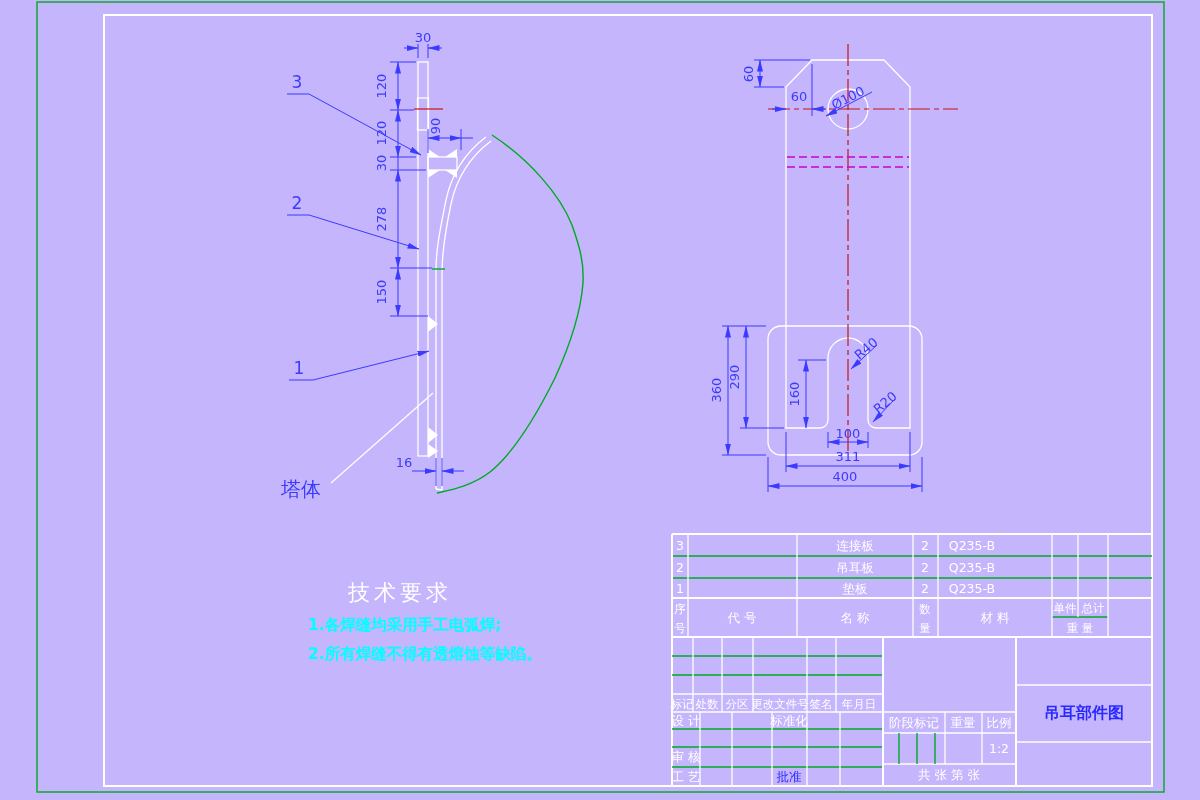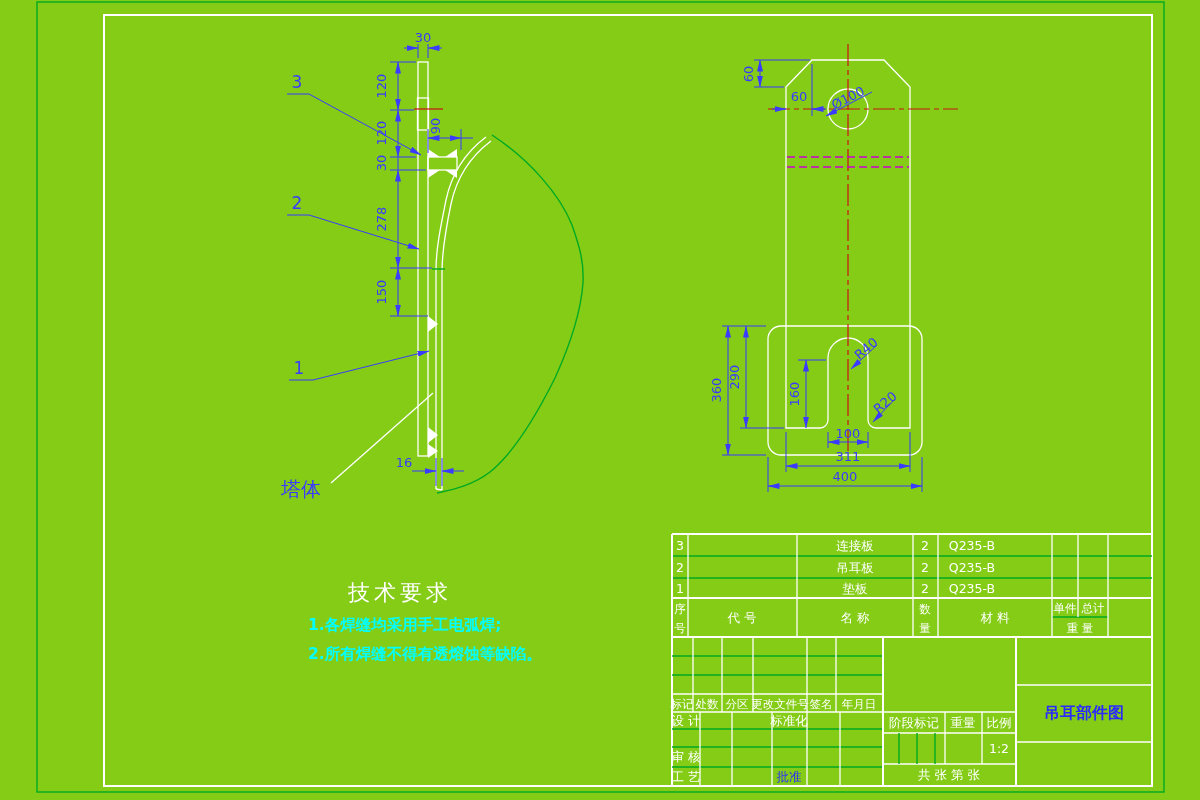--- a/index.html
+++ b/index.html
@@ -1,16 +1,16 @@
 <!DOCTYPE html>
 <html><head>
 <meta charset="utf-8">
 <style>
   html,body{margin:0;padding:0;background:#000;}
-  .stage{position:relative;width:1200px;height:800px;background:#84cc16;overflow:hidden;
+  .stage{position:relative;width:1200px;height:800px;background:#c4b5fd;overflow:hidden;
          font-family:"DejaVu Sans",sans-serif;}
   svg{position:absolute;left:0;top:0;}
   
   .w  {stroke:#ffffff;stroke-width:1.3;fill:none;}
   .w2 {stroke:#ffffff;stroke-width:2;fill:none;}
   .g  {stroke:#00aa22;stroke-width:1.4;fill:none;}
   .b  {stroke:#3b3bff;stroke-width:1;fill:none;}
   .r  {stroke:#c81414;stroke-width:1.2;fill:none;}
   .m  {stroke:#cc00cc;stroke-width:1.3;fill:none;}
   .cl {stroke-dasharray:22 4 5 4;}

